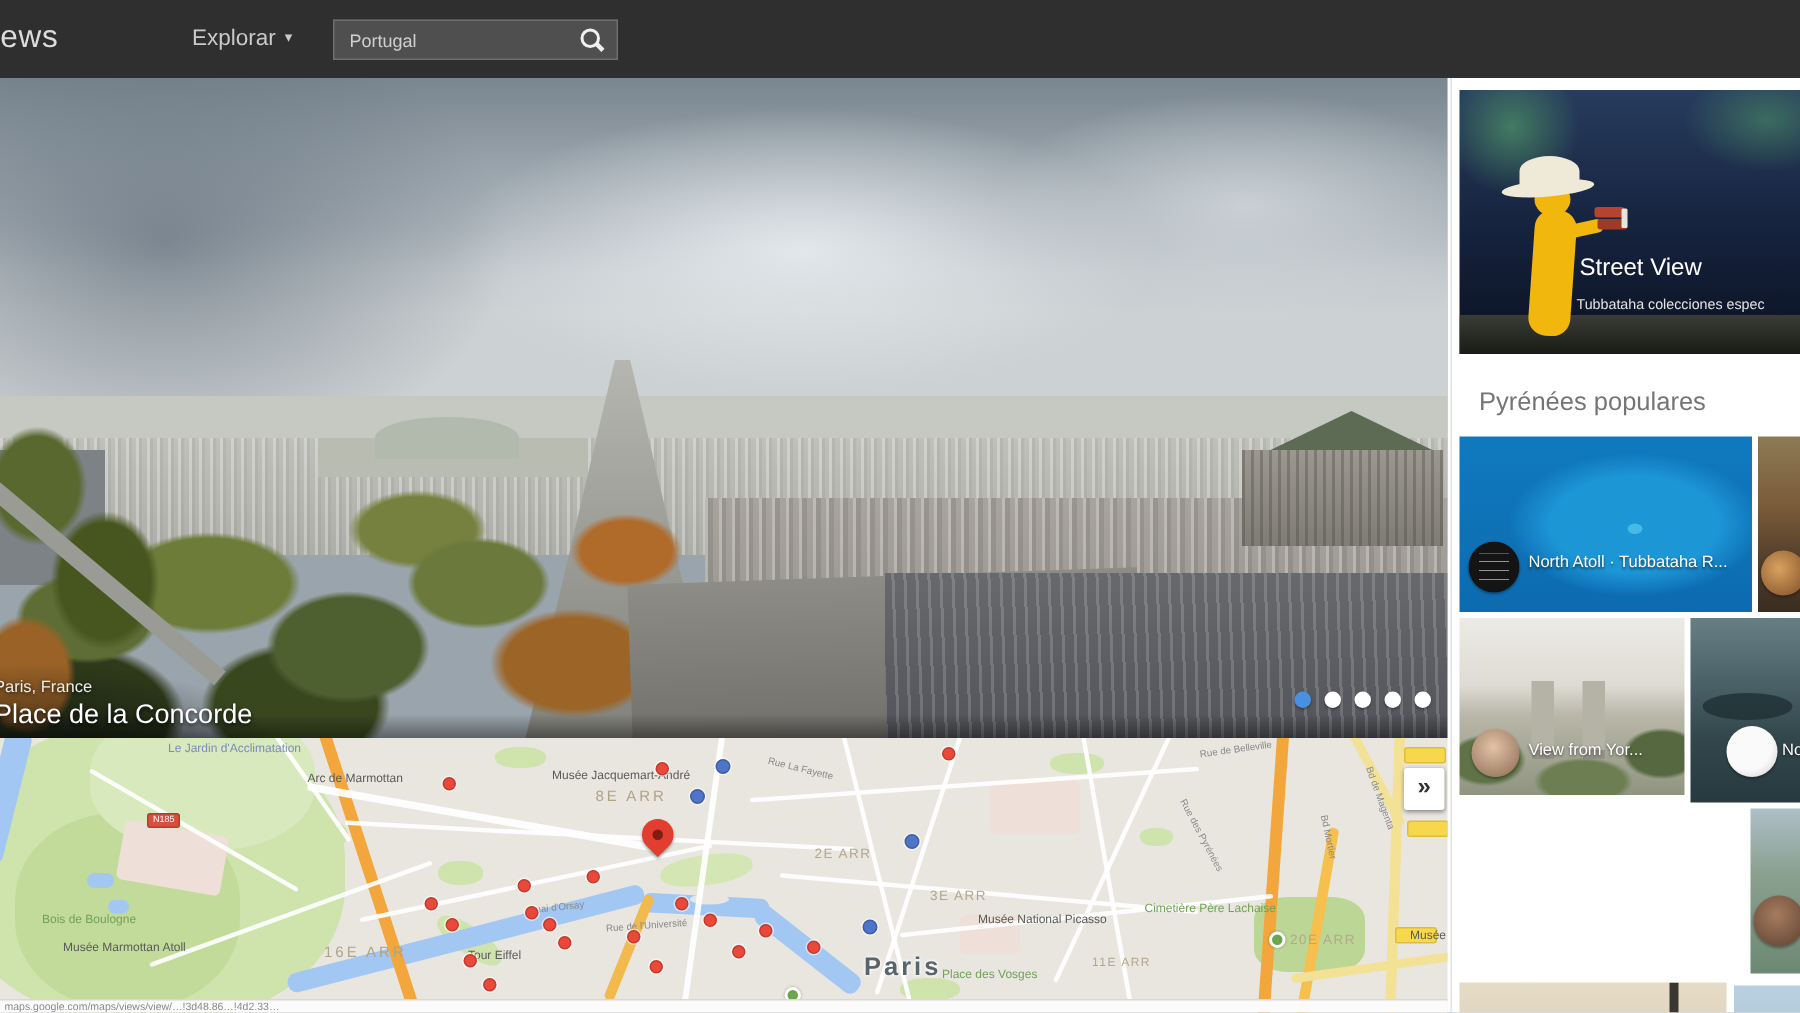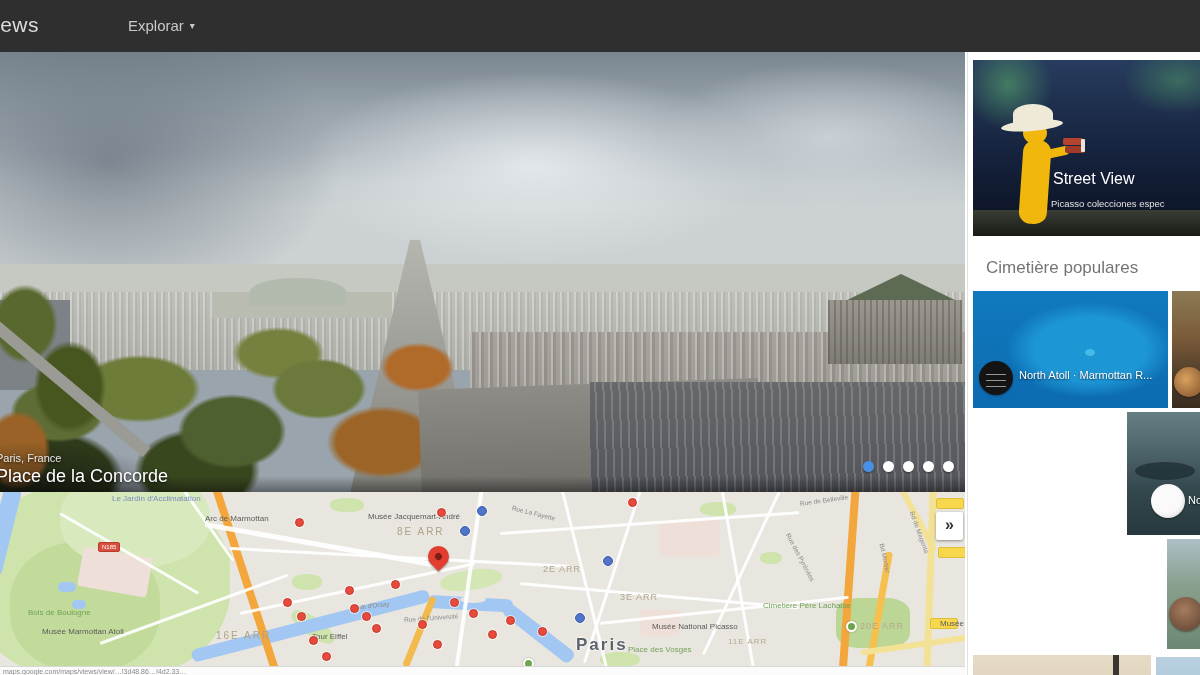--- a/index.html
+++ b/index.html
@@ -170,20 +170,27 @@
   #t8{left:188px;top:605px;width:46px;height:70px;background:linear-gradient(180deg,#b9d0e0,#a5c2d6)}
 </style>
 </head>
 <body>
 
 <div id="topbar">
   <span id="logo">iews</span>
   <span id="explore">
     <span>Explorar</span><span class="caret">▾</span>
   </span>
+  <div id="searchbox">
+    <input value="Portugal" style="">
+    <span id="magwrap">
+      <span class="mag"></span>
+      <span class="mag-tail"></span>
+    </span>
+  </div>
 </div>
 
 <div id="pano">
   <div class="sky"></div>
   <div class="cloud2"></div>
   <div class="cloud1"></div>
   <div class="cloud3"></div>
   <div class="cityfar"></div>
   <div class="citymid"></div>
   <div class="cityright"></div>
@@ -281,21 +288,21 @@
       <span class="mlabel lbl-arr" style="left: 543px; top: 72px;">2E ARR</span>
       <span class="mlabel lbl-arr" style="left: 620px; top: 100px;">3E ARR</span>
       <span class="mlabel lbl-arr-big" style="left: 216px; top: 138px;">16E ARR</span>
       <span class="mlabel lbl-park" style="left: 28px; top: 116px;">Bois de Boulogne</span>
       <span class="mlabel lbl-poi" style="left: 42px; top: 135px;">Musée Marmottan Atoll</span>
       <span class="mlabel lbl-poi" style="left: 312px; top: 140px;">Tour Eiffel</span>
       <span class="mlabel lbl-street" style="left: 352px; top: 112px; transform: rotate(-6deg);">Quai d'Orsay</span>
       <span class="mlabel lbl-street" style="left: 404px; top: 124px; transform: rotate(-4deg);">Rue de l'Université</span>
       <span class="mlabel lbl-park" style="left: 763px; top: 109px;">Cimetière Père Lachaise</span>
       <span class="mlabel lbl-arr" style="left: 860px; top: 129px;">20E ARR</span>
-      <span class="mlabel lbl-poi" style="left: 652px; top: 130px;">Musée National Picasso</span>
+      <span class="mlabel lbl-poi" style="left: 652px; top: 116px;">Musée National Picasso</span>
       <span class="mlabel lbl-arr-sm" style="left: 728px; top: 145px;">11E ARR</span>
       <span class="mlabel lbl-park" style="left: 628px; top: 153px;">Place des Vosges</span>
       <span class="mlabel lbl-city" style="left: 576px; top: 143px;">Paris</span>
       <span class="mlabel lbl-street" style="left: 800px; top: 8px; transform: rotate(-8deg);">Rue de Belleville</span>
       <span class="mlabel lbl-street" style="left: 788px; top: 38px; transform: rotate(62deg);">Rue des Pyrénées</span>
       <span class="mlabel lbl-street" style="left: 882px; top: 48px; transform: rotate(78deg);">Bd Mortier</span>
       <span class="mlabel lbl-street" style="left: 912px; top: 16px; transform: rotate(70deg);">Bd de Magenta</span>
       <span class="mlabel lbl-cut" style="left: 940px; top: 127px;">Musée du Lo</span>
     </div>
   <div style="position:absolute;left:0;top:0">
@@ -345,32 +352,39 @@
       <div class="peg-body"></div>
       <div class="peg-arm"></div>
       <div class="peg-head"></div>
       <div class="peg-hatdome"></div>
       <div class="peg-hatbrim"></div>
       <div class="peg-bino1"></div>
       <div class="peg-bino2"></div>
       <div class="peg-binotip"></div>
     </div>
     <div id="svtitle">Street View</div>
-    <div id="svsub">Picasso colecciones espec</div>
-  </div>
-
-  <div id="popheading">Cimetière populares</div>
+    <div id="svsub">Tubbataha colecciones espec</div>
+  </div>
+
+  <div id="popheading">Pyrénées populares</div>
 
   <div id="t1" class="thumb">
     <div class="fish"></div>
     <div class="avatar"></div>
-    <div class="tlabel">North Atoll · Marmottan R...</div>
+    <div class="tlabel">North Atoll · Tubbataha R...</div>
   </div>
   <div id="t2" class="thumb">
     <div class="avatar"></div>
+  </div>
+  <div id="t3" class="thumb">
+    <div class="tower" style="left:48px"></div>
+    <div class="tower" style="left:82px"></div>
+    <div class="trees3"></div>
+    <div class="avatar"></div>
+    <div class="tlabel">View from Yor...</div>
   </div>
   <div id="t4" class="thumb">
     <div class="headland"></div>
     <div class="avatar"></div>
     <div class="tlabel">Nos</div>
   </div>
   <div id="t6" class="thumb">
     <div class="avatar"></div>
   </div>
   <div id="t7" class="thumb">

